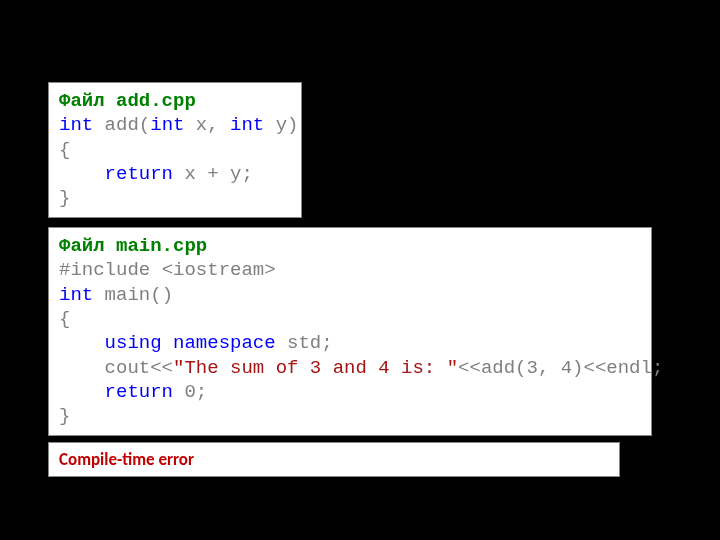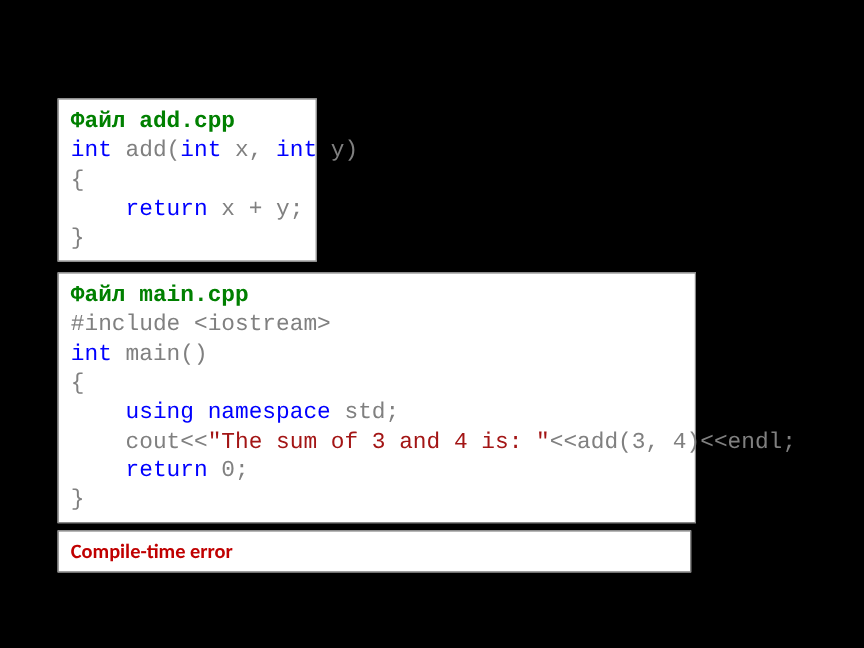--- a/index.html
+++ b/index.html
@@ -16,34 +16,34 @@
     background: #fff;
     border: 1px solid #888;
     box-shadow: 2px 2px 4px rgba(0,0,0,0.5);
     padding: 6px 10px;
     font-family: Consolas, "Courier New", monospace;
     font-size: 19px;
     line-height: 1.28;
     white-space: pre;
     position: absolute;
   }
-  .box1 { left: 48px; top: 82px; width: 216px; }
-  .box2 { left: 48px; top: 227px; width: 532px; }
+  .box1 { left: 48px; top: 82px; width: 254px; }
+  .box2 { left: 48px; top: 227px; width: 604px; }
   .error-box {
     background: #fff;
     border: 1px solid #888;
     box-shadow: 2px 2px 4px rgba(0,0,0,0.5);
     padding: 6px 10px;
     font-family: Calibri, Arial, sans-serif;
     font-size: 17px;
     line-height: 1.25;
     position: absolute;
     left: 48px;
     top: 442px;
-    width: 528px;
+    width: 572px;
   }
   .kw { color: #0000ff; }      
   .gray { color: #808080; }    
   .grn { color: #008000; font-weight: bold; } 
   .str { color: #a31515; }     
   .err-title { color: #c00000; font-weight: bold; }
   .err-body { font-weight: bold; }
 </style>
 </head>
 <body>

